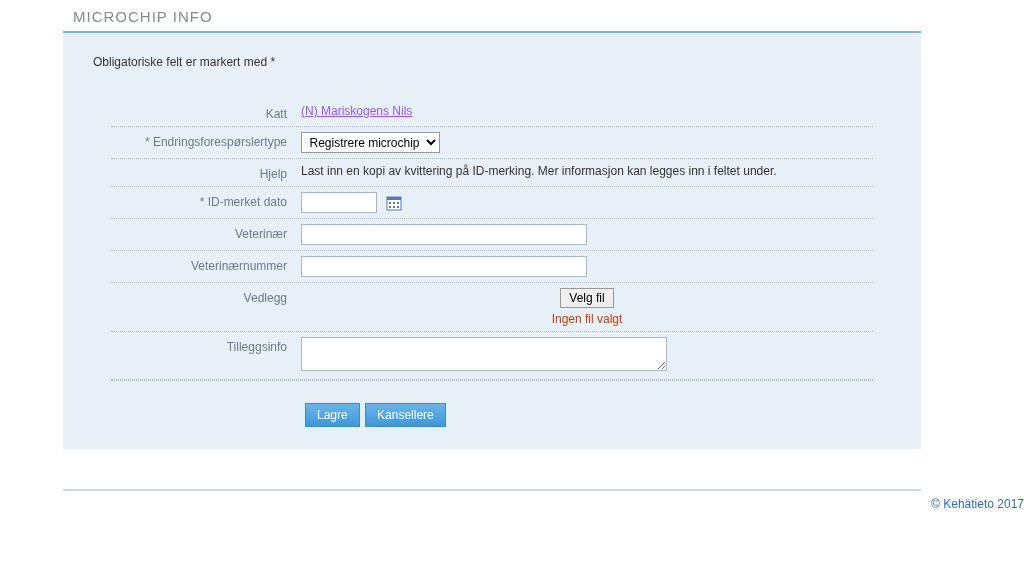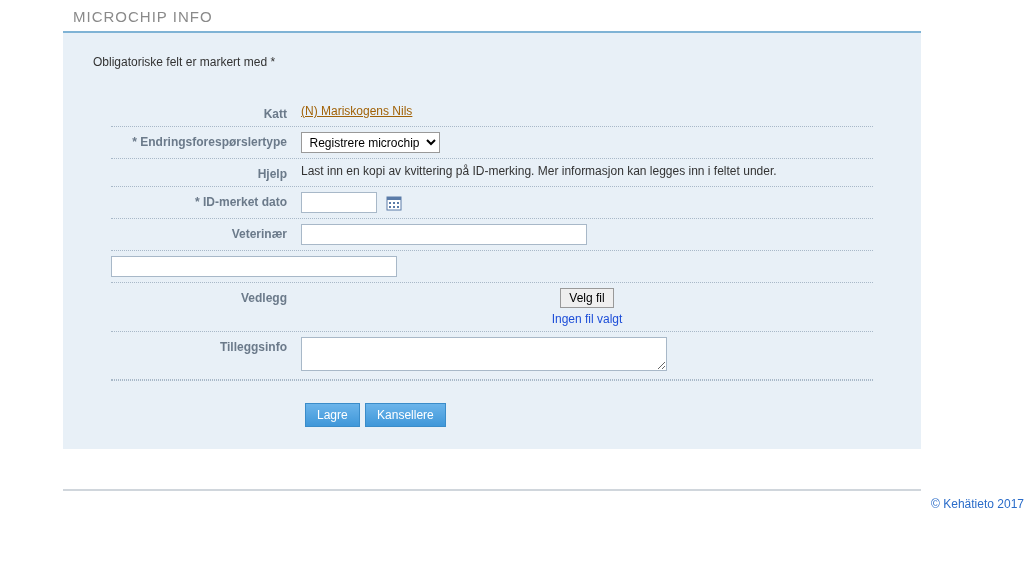--- a/index.html
+++ b/index.html
@@ -52,30 +52,30 @@
       margin: 0 24px;
     }
     .form-row.no-border {
       border-bottom: none;
     }
     .form-label {
       width: 190px;
       text-align: right;
       padding-right: 14px;
       color: #6b7a8a;
-      font-weight: bold;
+      font-weight: normal;
       font-size: 12px;
       padding-top: 3px;
     }
     .form-value {
       flex: 1;
       padding-top: 0;
     }
     .cat-link {
-      color: #a16207;
+      color: #8b5cf6;
       text-decoration: underline;
       font-size: 12px;
     }
     .select-type {
       font-size: 12px;
       background: #fff;
       border: 1px solid #999;
       padding: 1px 3px;
       height: 21px;
       text-align: center;
@@ -110,21 +110,21 @@
     }
     .file-button {
       font-size: 12px;
       padding: 2px 8px;
       background: #efefef;
       border: 1px solid #999;
       cursor: pointer;
     }
     .file-status {
       font-size: 12px;
-      color: #1d4ed8;
+      color: #c2410c;
     }
     textarea.tilleggs {
       width: 366px;
       height: 34px;
       border: 1px solid #a8b8c8;
       resize: both;
       font-size: 12px;
       padding: 3px;
       background: #fff;
     }
@@ -209,20 +209,21 @@
     </div>
 
     <div class="form-row">
       <div class="form-label">Veterinær</div>
       <div class="form-value">
         <input type="text" class="text-input" value="" style="">
       </div>
     </div>
 
     <div class="form-row">
+      <div class="form-label">Veterinærnummer</div>
       <div class="form-value">
         <input type="text" class="text-input" value="" style="">
       </div>
     </div>
 
     <div class="form-row">
       <div class="form-label">Vedlegg</div>
       <div class="form-value">
         <div class="file-row">
           <button class="file-button">Velg fil</button>

